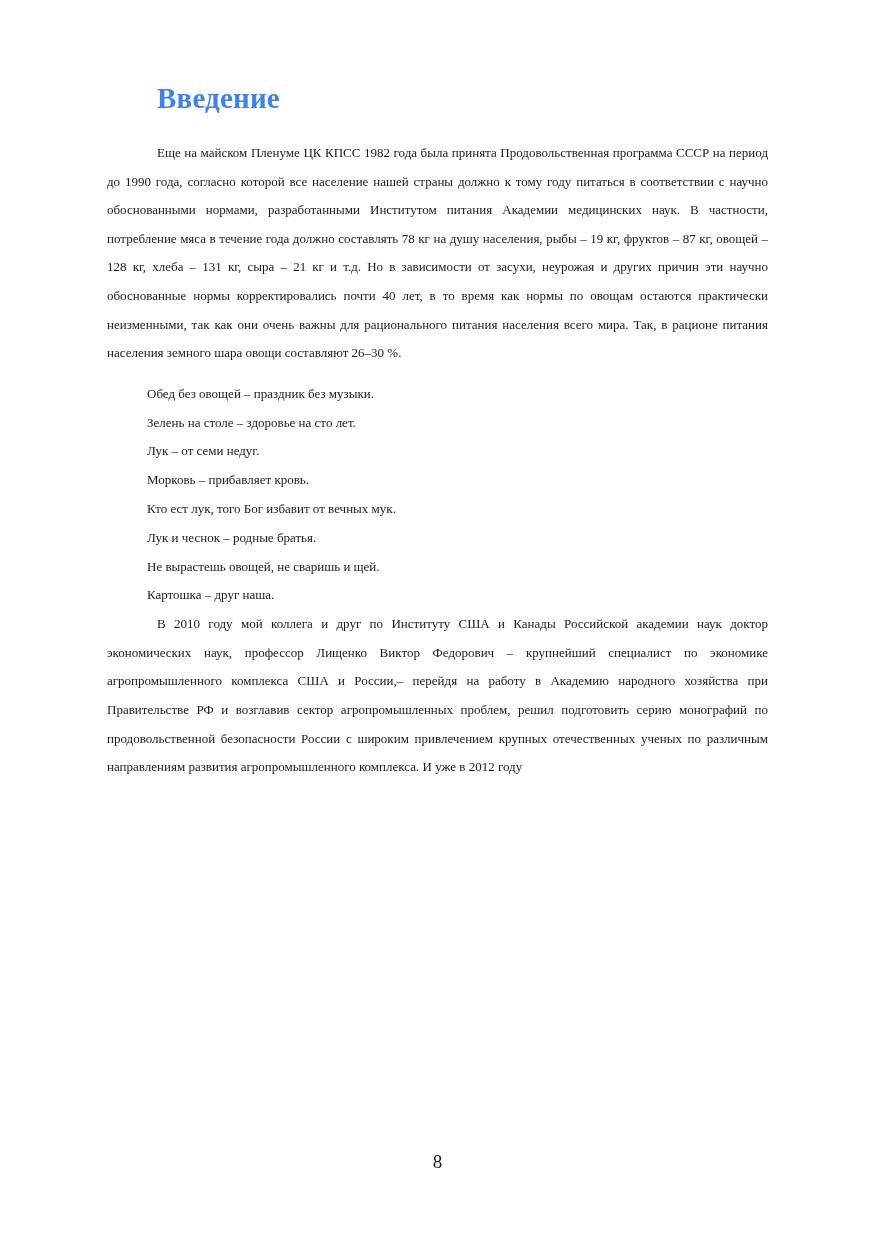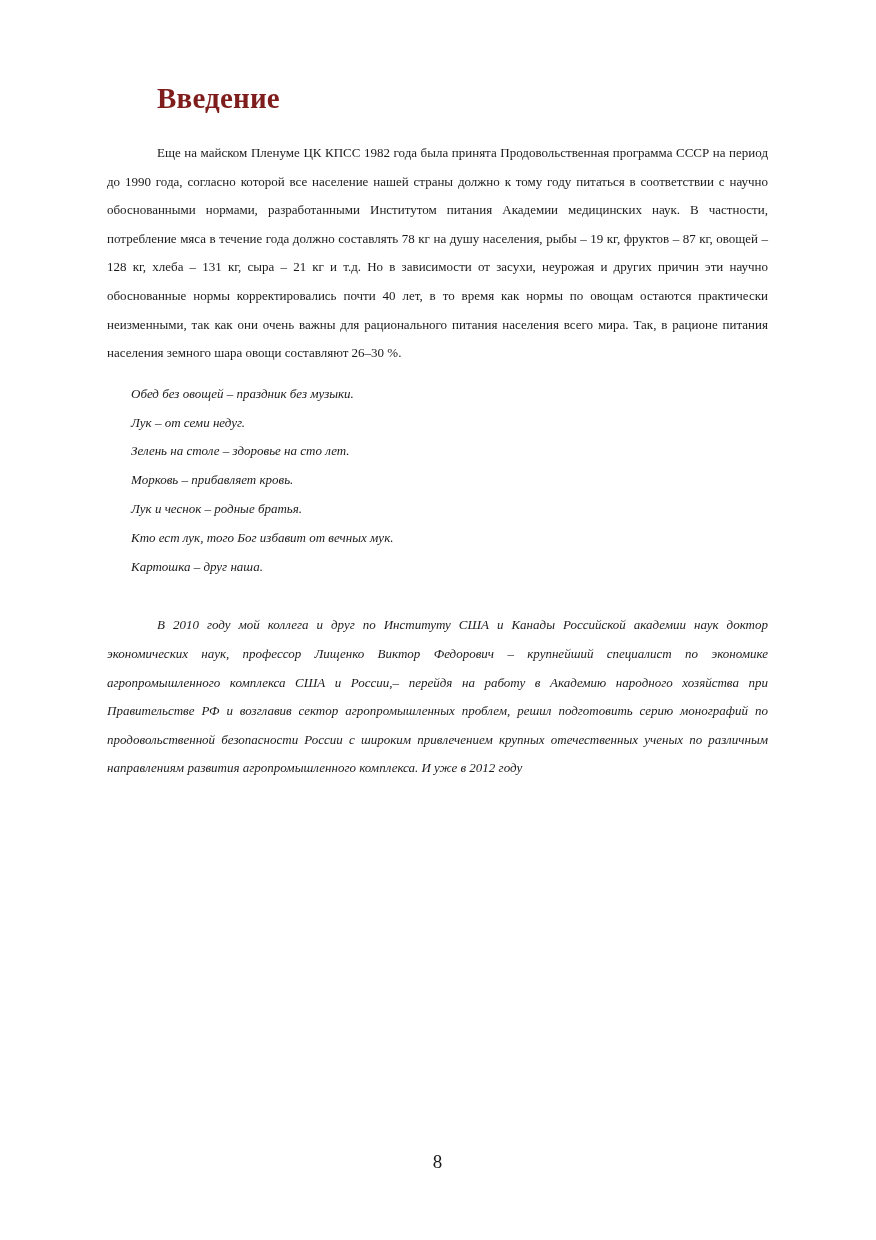--- a/index.html
+++ b/index.html
@@ -22,49 +22,46 @@
     width: 661px;
   }
   .title {
     position: absolute;
     left: 50px;
     top: 82px;
     margin: 0;
     font-size: 29px;
     font-weight: bold;
     letter-spacing: 0.2px;
-    color: #7f1d1d;
+    color: #3b82f6;
   }
   .body-text {
     position: absolute;
     left: 0;
     top: 139px;
     width: 661px;
     font-size: 13px;
     line-height: 28.6px;
   }
   .para {
     margin: 0;
     text-align: justify;
     text-indent: 50px;
     hyphens: manual;
   }
   .proverbs {
-    margin: 12px 0 0 24px;
+    margin: 12px 0 0 40px;
     padding: 0;
     list-style: none;
-    font-style: italic;
   }
   .proverbs li {
     margin: 0;
     line-height: 28.8px;
   }
   .para.after-list {
-    margin-top: 30px;
-    font-style: italic;
   }
   .page-number {
     position: absolute;
     left: 0;
     width: 661px;
     top: 1151px;
     text-align: center;
     font-size: 19px;
   }
 </style>
@@ -72,25 +69,26 @@
 <body>
 
 <div class="page">
   <h1 class="title">Введение</h1>
 
   <div class="body-text">
     <p class="para">Еще на майском Пленуме ЦК КПСС 1982 года была принята Продовольственная программа СССР на период до 1990 года, согласно которой все население нашей страны должно к тому году питаться в соответствии с научно обоснованными нормами, разработанными Институтом питания Академии медицинских наук. В частности, потребление мяса в течение года должно составлять 78 кг на душу населения, рыбы – 19 кг, фруктов – 87 кг, овощей – 128 кг, хлеба – 131 кг, сыра – 21 кг и т.д. Но в зависимости от засухи, неурожая и других причин эти научно обоснованные нормы корректировались почти 40 лет, в то время как нормы по овощам остаются практически неизменными, так как они очень важны для рационального питания населения всего мира. Так, в рационе питания населения земного шара овощи составляют 26–30 %.</p>
 
     <ul class="proverbs">
       <li>Обед без овощей – праздник без музыки.</li>
+      <li>Зелень на столе – здоровье на сто лет.</li>
       <li>Лук – от семи недуг.</li>
-      <li>Зелень на столе – здоровье на сто лет.</li>
       <li>Морковь – прибавляет кровь.</li>
+      <li>Кто ест лук, того Бог избавит от вечных мук.</li>
       <li>Лук и чеснок – родные братья.</li>
-      <li>Кто ест лук, того Бог избавит от вечных мук.</li>
+      <li>Не вырастешь овощей, не сваришь и щей.</li>
       <li>Картошка – друг наша.</li>
     </ul>
 
     <p class="para after-list">В 2010 году мой коллега и друг по Институту США и Канады Российской академии наук доктор экономических наук, профессор Лищенко Виктор Федорович – крупнейший специалист по экономике агропромышленного комплекса США и России,– перейдя на работу в Академию народного хозяйства при Правительстве РФ и возглавив сектор агропромышленных проблем, решил подготовить серию монографий по продовольственной безопасности России с широким привлечением крупных отечественных ученых по различным направ­лениям развития агропромышленного комплекса. И уже в 2012 году</p>
   </div>
 
   <div class="page-number">8</div>
 </div>
 
 </body></html>

